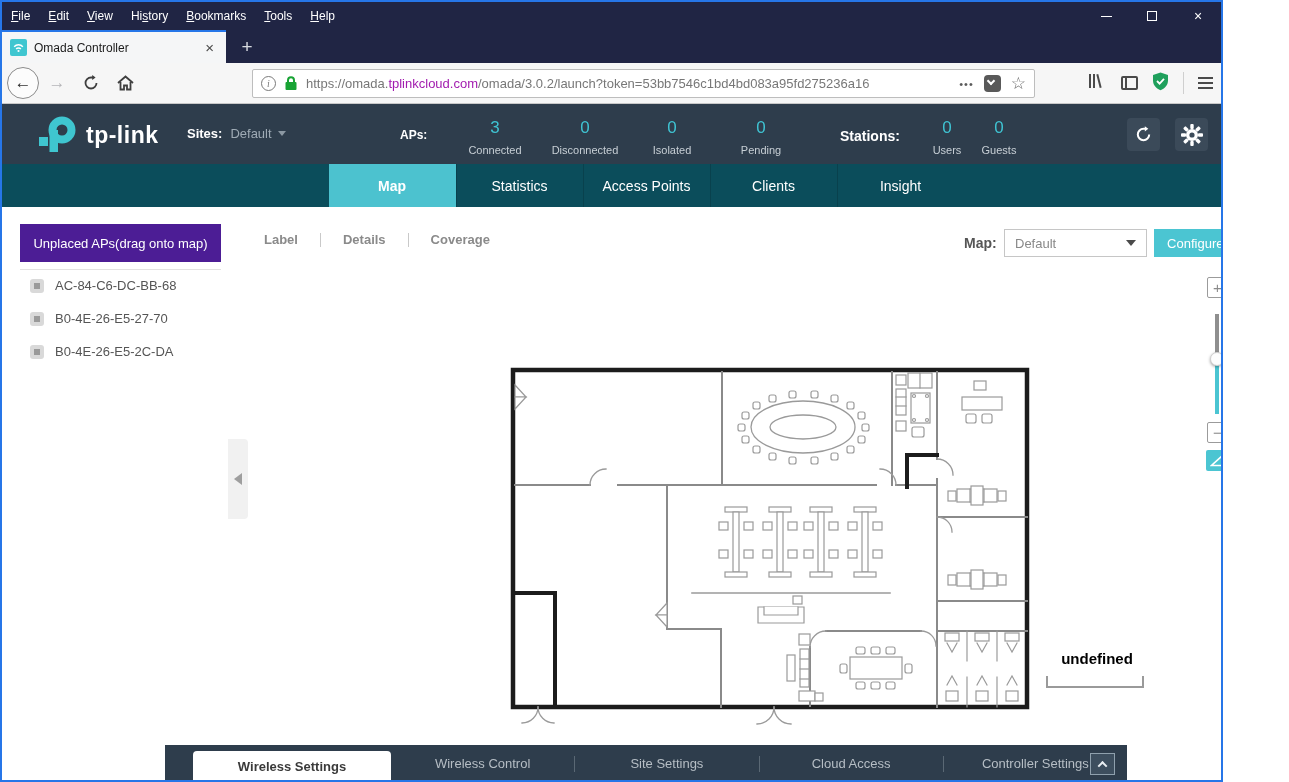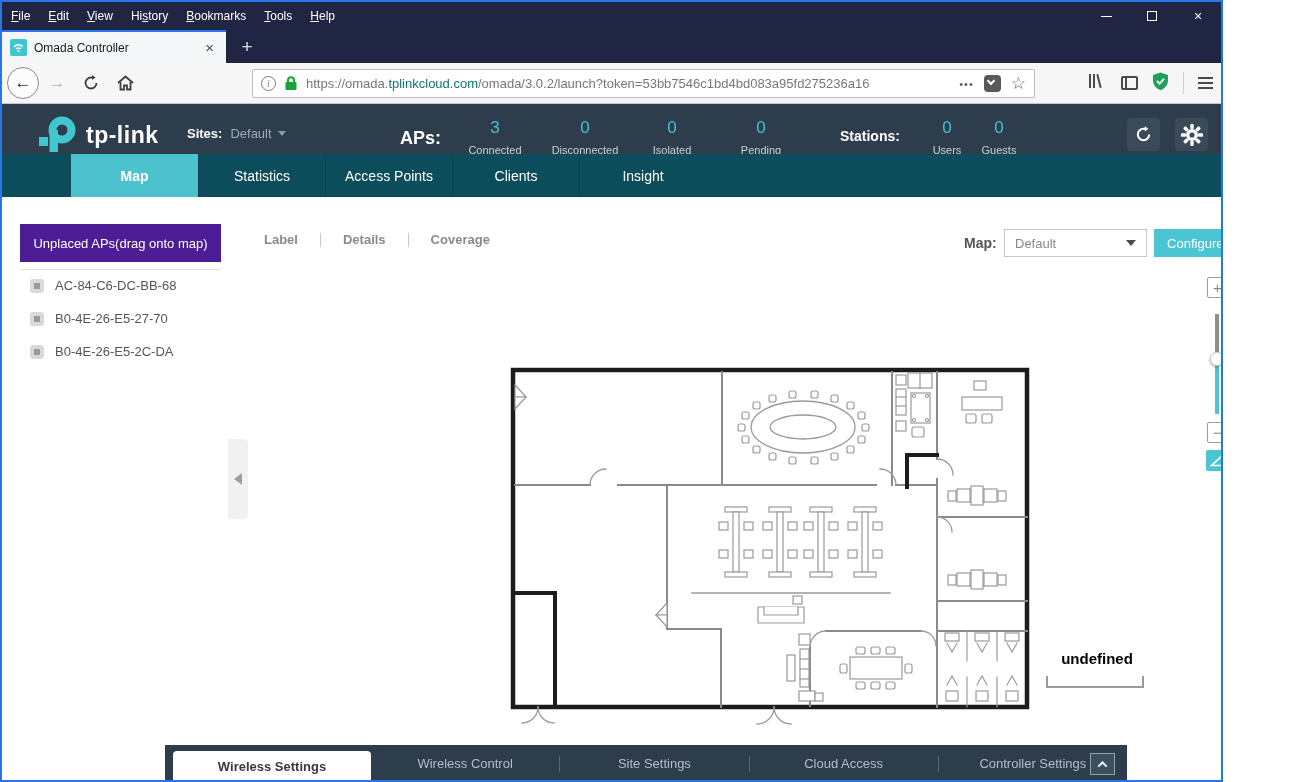--- a/index.html
+++ b/index.html
@@ -37,21 +37,21 @@
               background:#fcfcfc; margin-left:5px; font-size:17px; color:#2f2f2f; }
   .fwd-btn { width:28px; height:28px; font-size:17px; color:#b5b5b8; margin-left:4px; }
   .icon24 { width:28px; height:28px; margin-left:6px; }
   .urlbar { position:absolute; left:250px; top:6px; width:783px; height:29px; background:#fff;
             border:1px solid #bdbdbd; border-radius:2px; display:flex; align-items:center;
             padding:0 8px; }
   .info-icon { width:15px; height:15px; border:1.4px solid #7a7a7a; border-radius:50%;
                color:#7a7a7a; font-size:10px; font-style:italic; font-family:"Liberation Serif", serif;
                display:flex; align-items:center; justify-content:center; flex:0 0 auto; }
   .url-text { margin-left:8px; font-size:13px; color:#777; white-space:nowrap; overflow:hidden; flex:1; position:relative; }
-  .url-domain { color:#0f766e; }
+  .url-domain { color:#a21caf; }
   .url-fade { position:absolute; right:0; top:0; bottom:0; width:90px;
               background:linear-gradient(to right, rgba(255,255,255,0), #fff 75%); }
   .url-actions { display:flex; align-items:center; gap:10px; margin-left:6px; }
   .dots { color:#5a5a5a; font-size:11px; letter-spacing:1px; }
   .pocket { width:17px; height:17px; background:#595959; border-radius:4px; position:relative; }
   .pocket span { position:absolute; left:4.5px; top:3px; width:6px; height:6px;
                  border-right:2px solid #fff; border-bottom:2px solid #fff; transform:rotate(45deg); }
   .star { color:#6b6b6b; font-size:17px; }
   .toolbar-right { position:absolute; right:8px; top:0; height:40px; display:flex; align-items:center; gap:14px; }
   .tb-sep { width:1px; height:22px; background:#cfcfcf; }
@@ -62,30 +62,30 @@
 
   
   .omada-header { position:absolute; left:0; top:102px; right:0; height:60px; background:#2e3d4c; color:#fff; }
   .logo { position:absolute; left:36px; top:12px; display:flex; align-items:center;text-align:center; }
   .logo-text { font-size:23px; font-weight:bold; letter-spacing:0.5px; margin-left:6px; }
   .sites-row { position:absolute; left:185px; top:22px; font-size:13px; display:flex; align-items:center; }
   .sites-label { font-weight:bold; }
   .sites-value { color:#9fabb5; margin-left:8px; }
   .caret-down { width:0; height:0; border-left:4.5px solid transparent; border-right:4.5px solid transparent;
                 border-top:5px solid #8b98a3; margin-left:6px; }
-  .aps-label { position:absolute; left:398px; top:24px; font-size:18px; font-weight:bold; }
+  .aps-label { position:absolute; left:398px; top:24px; font-size:12px; font-weight:bold; }
   .stat-col { position:absolute; top:14px; width:90px; text-align:center; }
   .stat-val { font-size:17px; color:#3fc3d2; }
   .stat-lab { font-size:11px; color:#c7cfd5; margin-top:6px; }
   .stations-label { position:absolute; left:838px; top:24px; font-size:14px; font-weight:bold; }
   .hdr-btn { position:absolute; top:14px; width:33px; height:33px; background:#3b4a59; border-radius:4px;
              display:flex; align-items:center; justify-content:center; }
 
   
-  .omada-nav { position:absolute; left:0; top:152px; right:0; height:43px; background:#0b4d5b; display:flex; }
+  .omada-nav { position:absolute; left:0; top:162px; right:0; height:43px; background:#0b4d5b; display:flex;justify-content:center; }
   .omada-nav .spacer { width:69px; }
   .otab { width:127px; height:43px; display:flex; align-items:center; justify-content:center;
           color:#fff; font-size:14px; border-left:1px solid #09414d; position:relative; }
   .otab.active { background:#4cc2cf; font-weight:bold; border-left:none; }
   .badge-dot { position:absolute; width:7px; height:7px; border-radius:50%; background:#e8256d;
                margin-left:4px; top:12px; right:34px; }
 
   
   .content { position:absolute; left:0; top:205px; right:0; height:538px; background:#fff; }
   .unplaced-btn { position:absolute; left:18px; top:17px; width:201px; height:38px; background:#4c1d95;
@@ -125,21 +125,21 @@
                   background:#fdfdfd; border:1px solid #d0d0d0; box-shadow:0 1px 3px rgba(0,0,0,.35); }
   .scale-btn { position:absolute; left:1204px; top:243px; width:22px; height:21px; background:#4bc5d2;
                display:flex; align-items:center; justify-content:center; border-radius:2px; }
   .scale-label { position:absolute; left:1040px; top:443px; width:110px; text-align:center; font-size:15px;
                  font-weight:bold; color:#000; }
   .scale-bar { position:absolute; left:1043px; top:468px; }
 
   
   .bottom-bar { position:absolute; left:163px; top:743px; width:962px; height:37px; background:#2e3d4c;
                 display:flex; align-items:flex-end; }
-  .bb-active { margin-left:8px; width:198px; height:31px; background:#fff; border-radius:4px 4px 0 0;
+  .bb-active { margin-left:28px; width:198px; height:31px; background:#fff; border-radius:4px 4px 0 0;
                display:flex; align-items:center; justify-content:center; font-size:13px; font-weight:bold; color:#3a3a3a; }
   .bb-rest { flex:1; height:37px; display:flex; align-items:center; }
   .bb-item { flex:1; text-align:center; font-size:13px; color:#b6bec5; }
   .bb-sep { width:1px; height:16px; background:#5a6874; }
   .bb-chevron { position:absolute; right:12px; top:8px; width:25px; height:22px; border:1px solid #8fa0ad;
                 background:#3d4e5e; display:flex; align-items:center; justify-content:center; }
   .bb-chevron i { width:7px; height:7px; border-top:2px solid #e8edf1; border-left:2px solid #e8edf1;
                   transform:rotate(45deg) translate(1px,1px); }
 </style>
 </head>

